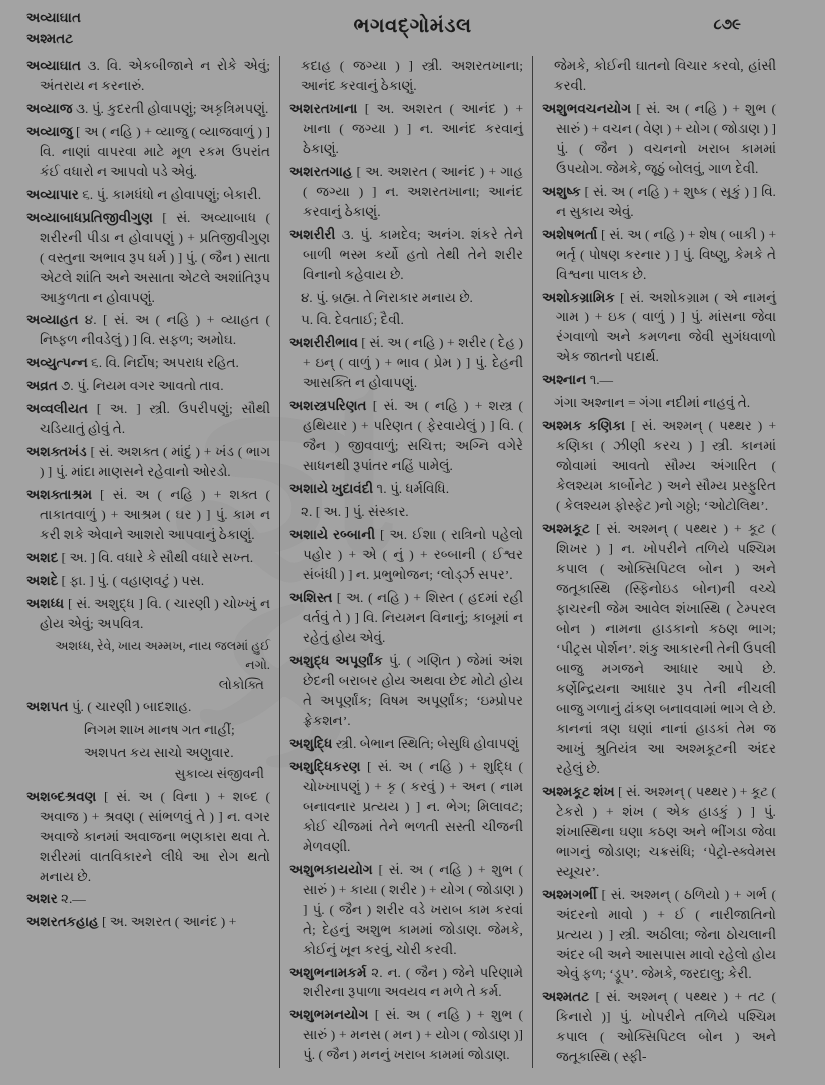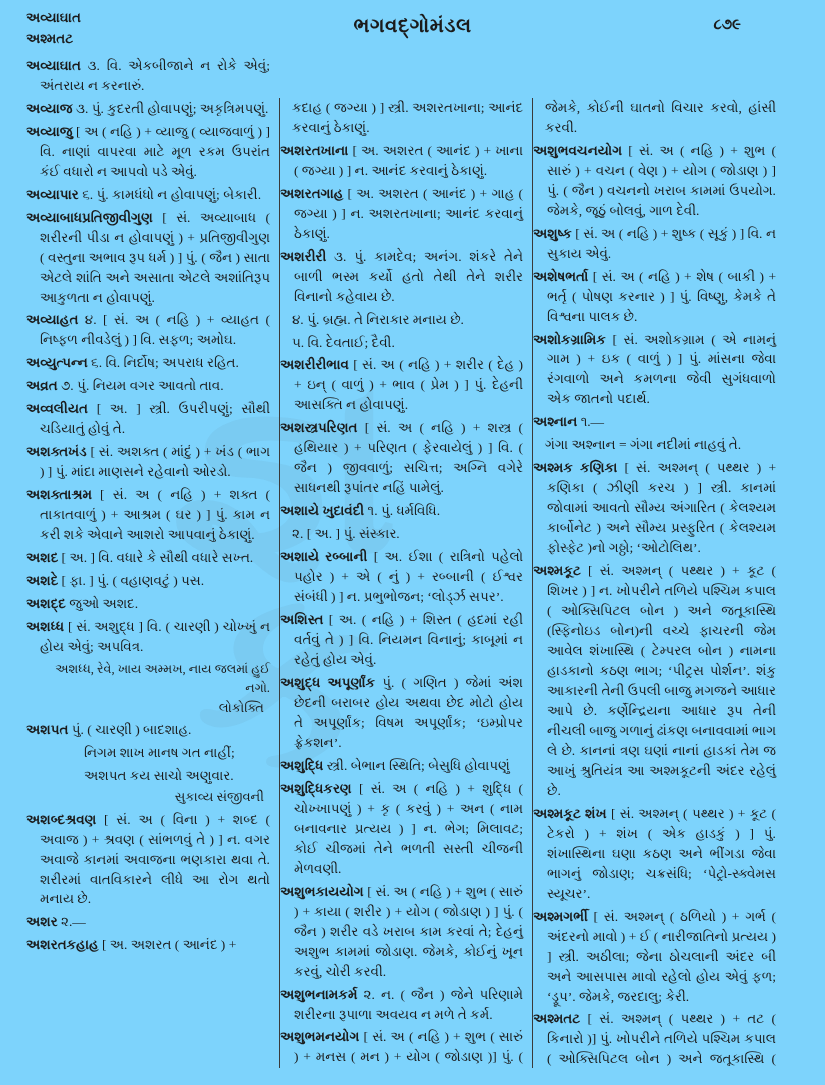--- a/index.html
+++ b/index.html
@@ -1,34 +1,34 @@
 <!DOCTYPE html>
 <html lang="gu"><head>
 <meta charset="utf-8">
 <style>
   html,body{margin:0;padding:0;background:#d9d9d9;}
   .page{
     position:relative;width:825px;height:1085px;margin:0 auto;
-    background:#7dd3fc;color:#1b1b1b;overflow:hidden;
+    background:#a3a3a3;color:#1b1b1b;overflow:hidden;
     font-family:"Liberation Serif","DejaVu Serif",serif;
   }
   .header{display:flex;align-items:flex-start;padding:8px 26px 2px 26px;}
   .guide-words{width:185px;font-weight:bold;font-size:13.5px;line-height:1.55;}
   .title{flex:1;text-align:center;font-weight:bold;font-size:20px;padding-top:6px;letter-spacing:.5px;}
   .page-number{width:185px;text-align:right;font-weight:bold;font-size:15px;padding-top:8px;padding-right:58px;box-sizing:border-box;}
   .columns{
     position:relative;z-index:2;display:flex;height:1012px;overflow:hidden;
     padding:4px 10px 0 26px;
   }
   .column{
     width:253px;box-sizing:border-box;overflow:hidden;
     text-align:justify;font-size:13.5px;line-height:1.48;
     padding-right:9px;
   }
-  .column + .column{border-left:1px solid #3a3a3a;margin-top:42px;}
+  .column + .column{border-left:1px solid #3a3a3a;padding-left:9px;}
   .column p{margin:0 0 3px 0;}
   p.entry{padding-left:14px;text-indent:-14px;}
   p.cont{padding-left:12px;text-indent:0;}
   p.sub{padding-left:12px;text-indent:0;}
   p.quote{padding-left:20px;text-indent:0;text-align:right;font-size:12.6px;}
   p.quote2{padding-left:58px;text-indent:0;text-align:left;}
   p.attrib{text-align:right;text-indent:0;padding-left:0;padding-right:6px;font-size:13px;margin-top:-2px;}
   .headword{font-weight:bold;}
   .watermark{
     position:absolute;z-index:1;left:170px;top:360px;
@@ -64,21 +64,20 @@
         <p class="entry"><span class="headword">અવ્યાપાર </span>૬. પું. કામધંધો ન હોવાપણું; બેકારી.</p>
         <p class="entry"><span class="headword">અવ્યાબાધપ્રતિજીવીગુણ </span>[ સં. અવ્યાબાધ ( શરીરની પીડા ન હોવાપણું ) + પ્રતિજીવીગુણ ( વસ્તુના અભાવ રૂપ ધર્મ ) ] પું. ( જૈન ) સાતા એટલે શાંતિ અને અસાતા એટલે અશાંતિરૂપ આકુળતા ન હોવાપણું.</p>
         <p class="entry"><span class="headword">અવ્યાહત </span>૪. [ સં. અ ( નહિ ) + વ્યાહત ( નિષ્ફળ નીવડેલું ) ] વિ. સફળ; અમોઘ.</p>
         <p class="entry"><span class="headword">અવ્યુત્પન્ન </span>૬. વિ. નિર્દોષ; અપરાધ રહિત.</p>
         <p class="entry"><span class="headword">અવ્રત </span>૭. પું. નિયમ વગર આવતો તાવ.</p>
         <p class="entry"><span class="headword">અવ્વલીયત </span>[ અ. ] સ્ત્રી. ઉપરીપણું; સૌથી ચડિયાતું હોવું તે.</p>
         <p class="entry"><span class="headword">અશક્તખંડ </span>[ સં. અશક્ત ( માંદું ) + ખંડ ( ભાગ ) ] પું. માંદા માણસને રહેવાનો ઓરડો.</p>
         <p class="entry"><span class="headword">અશક્તાશ્રમ </span>[ સં. અ ( નહિ ) + શક્ત ( તાકાતવાળું ) + આશ્રમ ( ઘર ) ] પું. કામ ન કરી શકે એવાને આશરો આપવાનું ઠેકાણું.</p>
         <p class="entry"><span class="headword">અશદ </span>[ અ. ] વિ. વધારે કે સૌથી વધારે સખ્ત.</p>
         <p class="entry"><span class="headword">અશદે </span>[ ફા. ] પું. ( વહાણવટું ) પસ.</p>
-        <p class="entry"><span class="headword">અશદ્દ </span>જુઓ અશદ.</p>
         <p class="entry"><span class="headword">અશધ્ધ </span>[ સં. અશુદ્ધ ] વિ. ( ચારણી ) ચોખ્ખું ન હોય એવું; અપવિત્ર.</p>
         <p class="quote">અશધ્ધ, રેવે, ખાય અમ્મખ, નાય જલમાં હુઈ નગો.</p>
         <p class="attrib">લોકોક્તિ</p>
         <p class="entry"><span class="headword">અશપત </span>પું. ( ચારણી ) બાદશાહ.</p>
         <p class="quote2">નિગમ શાખ માનષ ગત નાહીં;</p>
         <p class="quote2">અશપત કય સાચો અણુવાર.</p>
         <p class="attrib">સુકાવ્ય સંજીવની</p>
         <p class="entry"><span class="headword">અશબ્દશ્રવણ </span>[ સં. અ ( વિના ) + શબ્દ ( અવાજ ) + શ્રવણ ( સાંભળવું તે ) ] ન. વગર અવાજે કાનમાં અવાજના ભણકારા થવા તે. શરીરમાં વાતવિકારને લીધે આ રોગ થતો મનાય છે.</p>
         <p class="entry"><span class="headword">અશર </span>૨.—</p>
         <p class="entry"><span class="headword">અશરતકહાહ </span>[ અ. અશરત ( આનંદ ) +</p>

